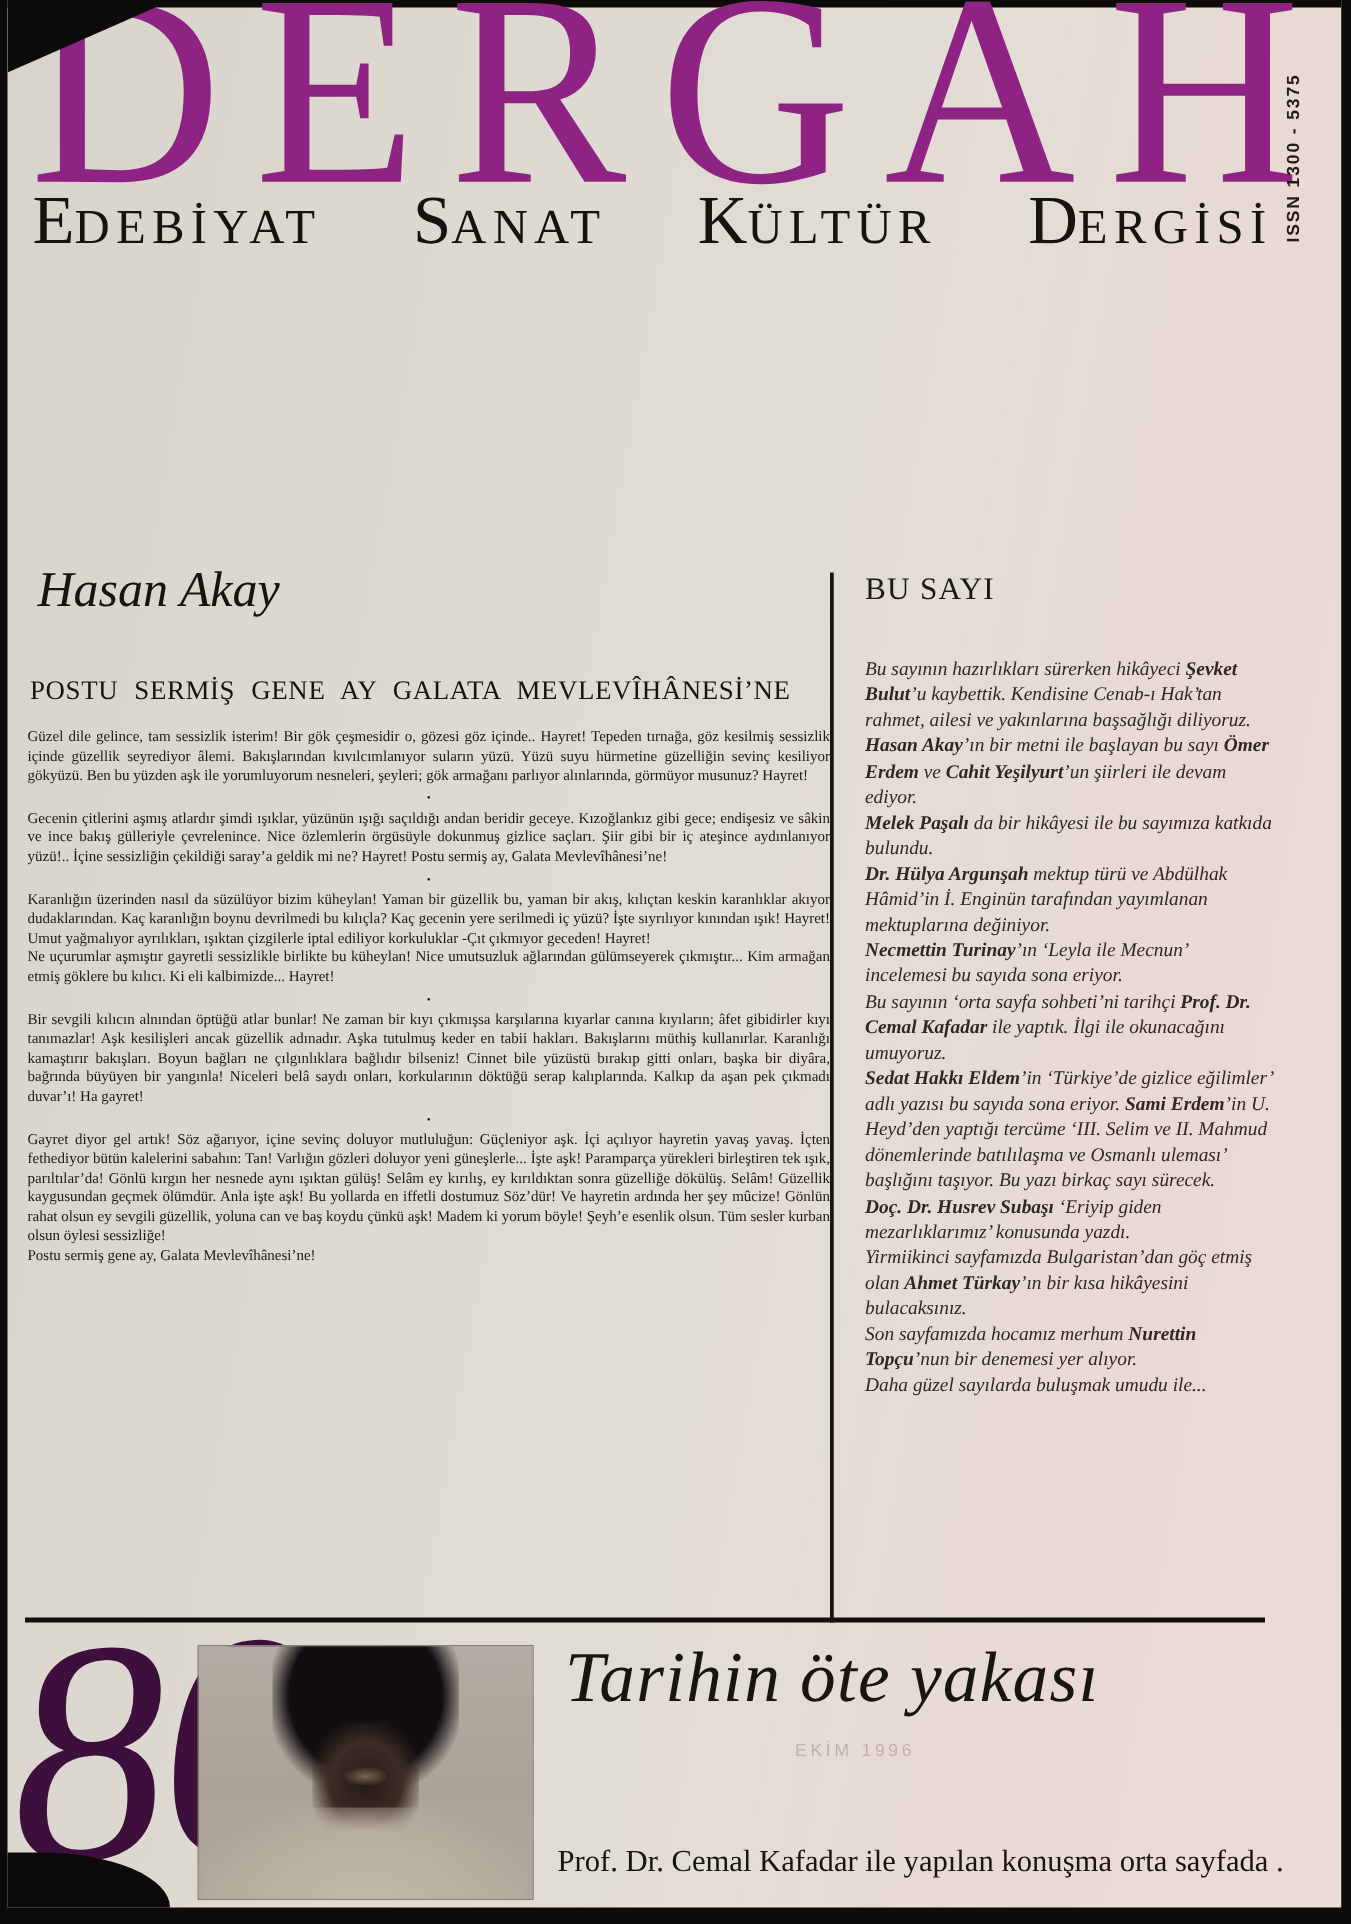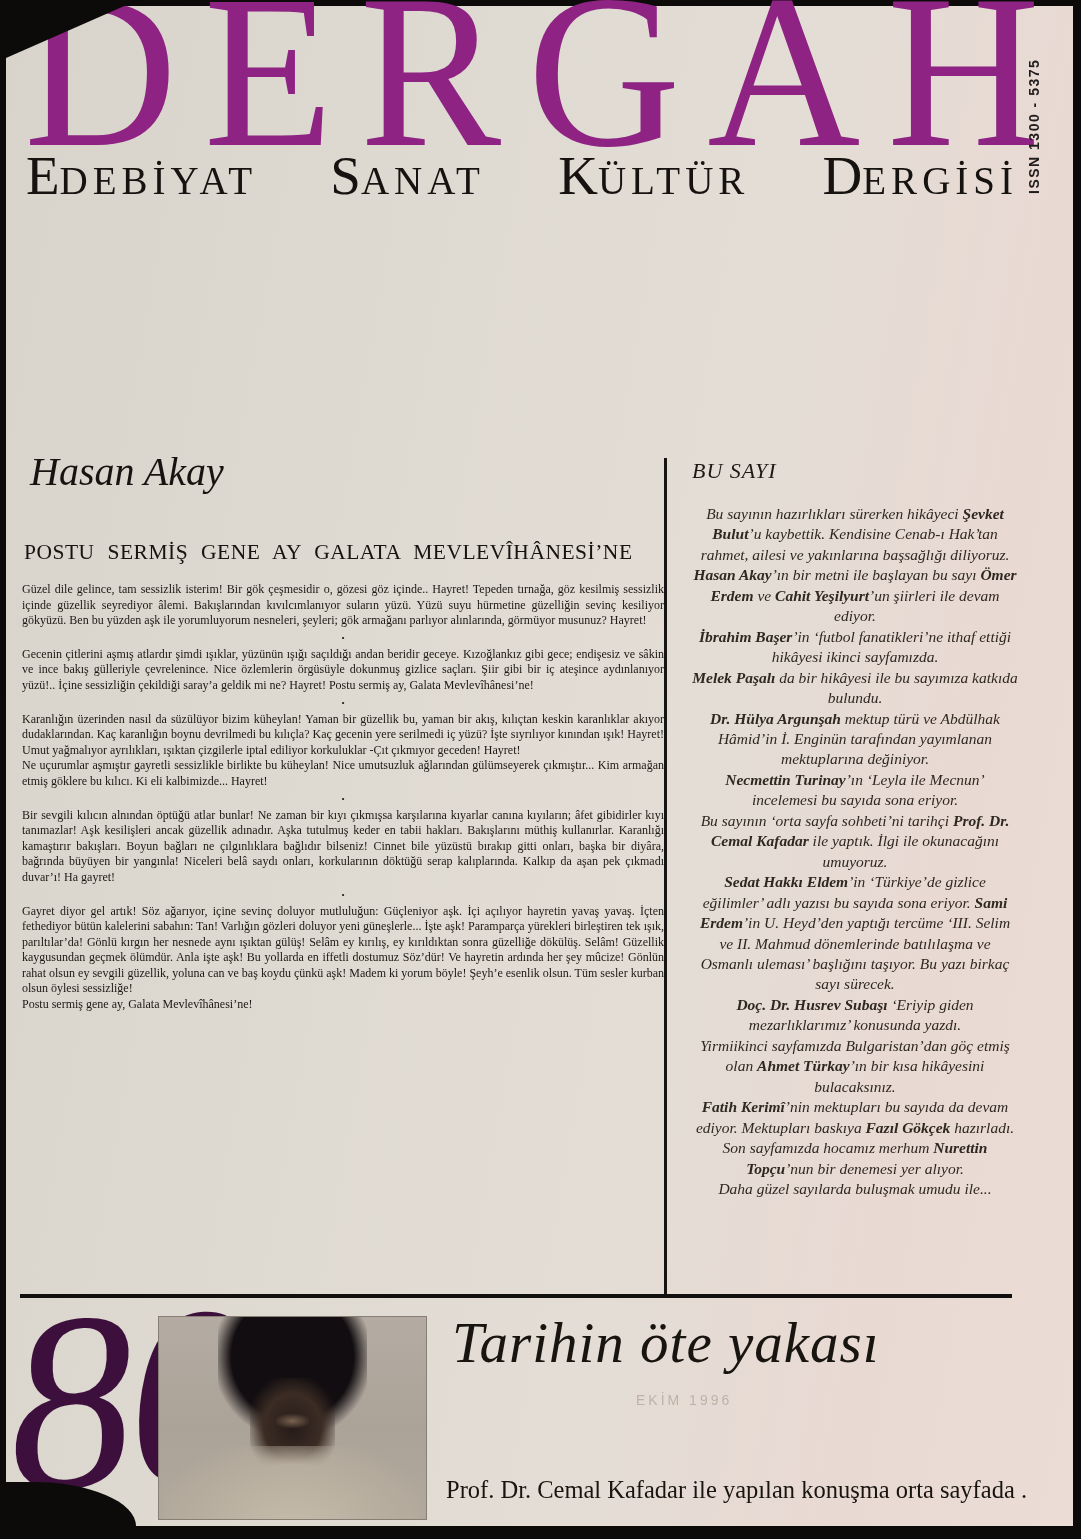--- a/index.html
+++ b/index.html
@@ -44,23 +44,23 @@
   .author{position:absolute;left:24px;top:448px;font-style:italic;font-size:40px;color:#171310;}
   .article-title{position:absolute;left:18px;top:540px;font-size:21.5px;color:#171310;
     letter-spacing:0.5px;word-spacing:7px;white-space:nowrap;}
   .article-body{position:absolute;left:16px;top:582px;width:642px;color:#1c1813;}
   .article-para{margin:0;font-size:12px;line-height:1.3;text-align:justify;white-space:pre-line;}
   .para-sep{text-align:center;font-size:9px;line-height:1;margin:5px 0 4px 0;color:#1c1813;}
 
   
   .v-divider{position:absolute;left:658px;top:458px;width:3px;height:840px;background:#171513;}
   .busayi{position:absolute;left:686px;top:458px;width:326px;color:#2e2820;}
-  .busayi-heading{font-size:22px;letter-spacing:1px;color:#1c1813;margin:0 0 20px 0;font-weight:normal;font-style:italic;}
+  .busayi-heading{font-size:25px;letter-spacing:1px;color:#1c1813;margin:0 0 40px 0;font-weight:normal;}
   .busayi-body{font-style:italic;}
-  .entry{margin:0;font-size:15.5px;line-height:1.32;text-align:center;}
+  .entry{margin:0;font-size:15.5px;line-height:1.32;}
   .entry b{font-weight:bold;}
 
   
   .h-rule{position:absolute;left:14px;top:1294px;width:992px;height:4px;background:#12100e;}
   .issue-number{
     position:absolute;left:2px;top:1286px;width:150px;
     font-style:italic;font-size:252px;line-height:0.92;color:#3c0f3c;
     transform:rotate(-3deg);letter-spacing:-6px;
   }
   .photo{
@@ -131,29 +131,27 @@
 Postu sermiş gene ay, Galata Mevlevîhânesi’ne!</p>
     </div>
 
   <div class="v-divider"></div>
 
   <div class="busayi">
     <h2 class="busayi-heading">BU SAYI</h2>
     <div class="busayi-body">
         <p class="entry"><span>Bu sayının hazırlıkları sürerken hikâyeci </span><b>Şevket Bulut</b><span>’u kaybettik. Kendisine Cenab-ı Hak’tan rahmet, ailesi ve yakınlarına başsağlığı diliyoruz.</span></p>
         <p class="entry"><b>Hasan Akay</b><span>’ın bir metni ile başlayan bu sayı </span><b>Ömer Erdem</b><span> ve </span><b>Cahit Yeşilyurt</b><span>’un şiirleri ile devam ediyor.</span></p>
-        <p class="entry"><b>İbrahim Başer</b><span>’in ‘futbol fanatikleri’ne ithaf ettiği hikâyesi ikinci sayfamızda.</span></p>
         <p class="entry"><b>Melek Paşalı</b><span> da bir hikâyesi ile bu sayımıza katkıda bulundu.</span></p>
         <p class="entry"><b>Dr. Hülya Argunşah</b><span> mektup türü ve Abdülhak Hâmid’in İ. Enginün tarafından yayımlanan mektuplarına değiniyor.</span></p>
         <p class="entry"><b>Necmettin Turinay</b><span>’ın ‘Leyla ile Mecnun’ incelemesi bu sayıda sona eriyor.</span></p>
         <p class="entry"><span>Bu sayının ‘orta sayfa sohbeti’ni tarihçi </span><b>Prof. Dr. Cemal Kafadar</b><span> ile yaptık. İlgi ile okunacağını umuyoruz.</span></p>
         <p class="entry"><b>Sedat Hakkı Eldem</b><span>’in ‘Türkiye’de gizlice eğilimler’ adlı yazısı bu sayıda sona eriyor. </span><b>Sami Erdem</b><span>’in U. Heyd’den yaptığı tercüme ‘III. Selim ve II. Mahmud dönemlerinde batılılaşma ve Osmanlı uleması’ başlığını taşıyor. Bu yazı birkaç sayı sürecek.</span></p>
         <p class="entry"><b>Doç. Dr. Husrev Subaşı</b><span> ‘Eriyip giden mezarlıklarımız’ konusunda yazdı.</span></p>
         <p class="entry"><span>Yirmiikinci sayfamızda Bulgaristan’dan göç etmiş olan </span><b>Ahmet Türkay</b><span>’ın bir kısa hikâyesini bulacaksınız.</span></p>
-        <p class="entry"><b>Fatih Kerimî</b><span>’nin mektupları bu sayıda da devam ediyor. Mektupları baskıya </span><b>Fazıl Gökçek</b><span> hazırladı.</span></p>
         <p class="entry"><span>Son sayfamızda hocamız merhum </span><b>Nurettin Topçu</b><span>’nun bir denemesi yer alıyor.</span></p>
         <p class="entry"><span>Daha güzel sayılarda buluşmak umudu ile...</span></p>
       </div>
   </div>
 
   <div class="h-rule"></div>
 
   <div class="issue-number">80</div>
 
   <div class="photo">

